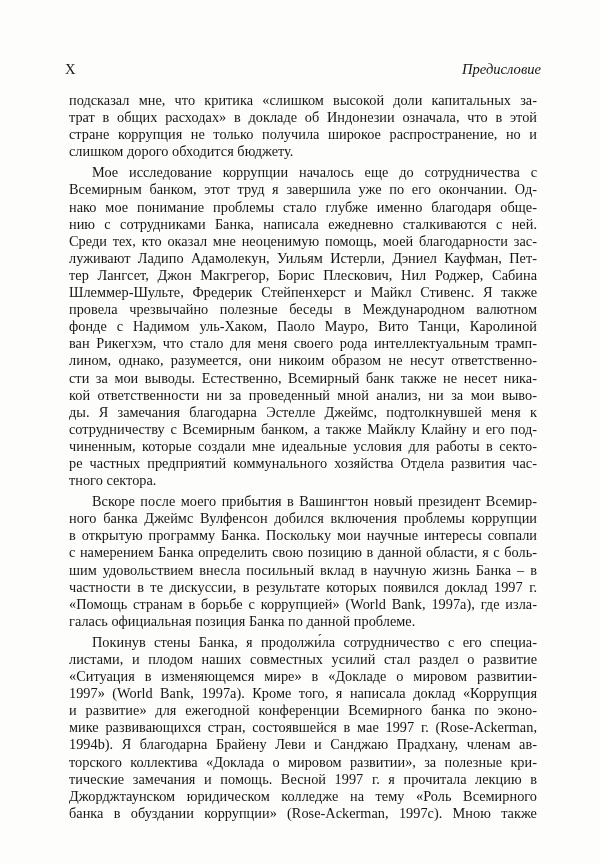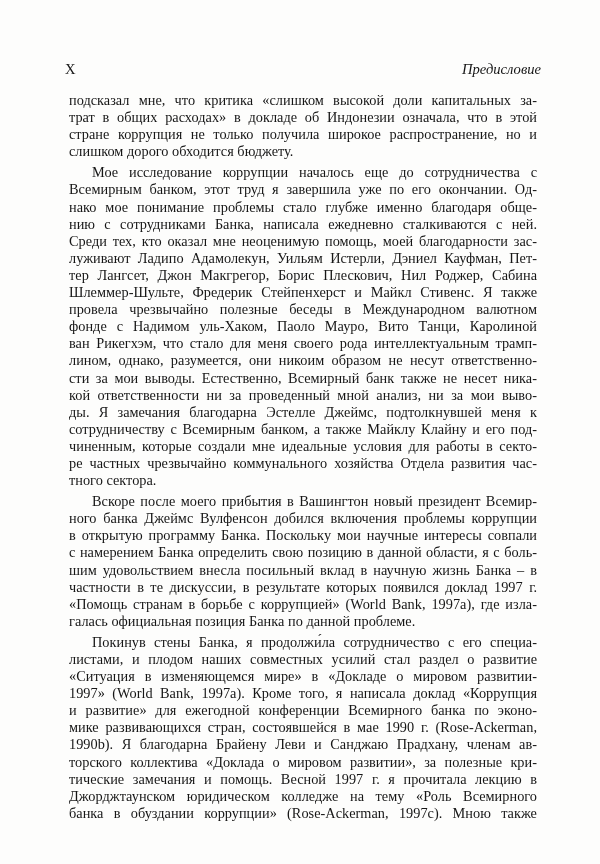--- a/index.html
+++ b/index.html
@@ -84,41 +84,41 @@
           <div class="line">Шлеммер-Шульте, Фредерик Стейпенхерст и Майкл Стивенс. Я также</div>
           <div class="line">провела чрезвычайно полезные беседы в Международном валютном</div>
           <div class="line">фонде с Надимом уль-Хаком, Паоло Мауро, Вито Танци, Каролиной</div>
           <div class="line">ван Рикегхэм, что стало для меня своего рода интеллектуальным трамп-</div>
           <div class="line">лином, однако, разумеется, они никоим образом не несут ответственно-</div>
           <div class="line">сти за мои выводы. Естественно, Всемирный банк также не несет ника-</div>
           <div class="line">кой ответственности ни за проведенный мной анализ, ни за мои выво-</div>
           <div class="line">ды. Я замечания благодарна Эстелле Джеймс, подтолкнувшей  меня к</div>
           <div class="line">сотрудничеству с Всемирным банком, а также Майклу Клайну и его под-</div>
           <div class="line">чиненным, которые создали мне идеальные условия для работы в секто-</div>
-          <div class="line">ре частных чрезвычайно коммунального хозяйства Отдела развития час-</div>
+          <div class="line">ре частных предприятий коммунального хозяйства Отдела развития час-</div>
           <div class="line final">тного сектора.</div>
         </div>
         <div class="paragraph">
           <div class="line indent">Вскоре после моего прибытия в Вашингтон новый президент Всемир-</div>
           <div class="line">ного банка Джеймс Вулфенсон добился включения проблемы коррупции</div>
           <div class="line">в открытую программу Банка. Поскольку мои научные интересы совпали</div>
           <div class="line">с намерением Банка определить свою позицию в данной области, я с боль-</div>
           <div class="line">шим удовольствием внесла посильный вклад в научную жизнь Банка – в</div>
           <div class="line">частности в те дискуссии, в результате которых появился доклад 1997 г.</div>
           <div class="line">«Помощь странам в борьбе с коррупцией» (World Bank, 1997a), где изла-</div>
           <div class="line final">галась официальная позиция Банка по данной проблеме.</div>
         </div>
         <div class="paragraph">
           <div class="line indent">Покинув стены Банка, я продолжи́ла сотрудничество с его специа-</div>
           <div class="line">листами, и плодом наших совместных усилий стал раздел о развитие</div>
           <div class="line">«Ситуация в изменяющемся мире» в «Докладе о мировом развитии-</div>
           <div class="line">1997» (World Bank, 1997a). Кроме того, я написала доклад «Коррупция</div>
           <div class="line">и развитие» для ежегодной конференции Всемирного банка по эконо-</div>
-          <div class="line">мике развивающихся стран, состоявшейся в мае 1990 г. (Rose-Ackerman,</div>
-          <div class="line">1990b). Я благодарна Брайену Леви и Санджаю Прадхану, членам ав-</div>
+          <div class="line">мике развивающихся стран, состоявшейся в мае 1997 г. (Rose-Ackerman,</div>
+          <div class="line">1994b). Я благодарна Брайену Леви и Санджаю Прадхану, членам ав-</div>
           <div class="line">торского коллектива «Доклада о мировом развитии», за полезные кри-</div>
           <div class="line">тические замечания и помощь. Весной 1997 г. я прочитала лекцию в</div>
           <div class="line">Джорджтаунском юридическом колледже на тему «Роль Всемирного</div>
           <div class="line">банка в обуздании коррупции» (Rose-Ackerman, 1997c). Мною также</div>
         </div>
       </div>
   </div>
 </div>
 
 </body></html>

